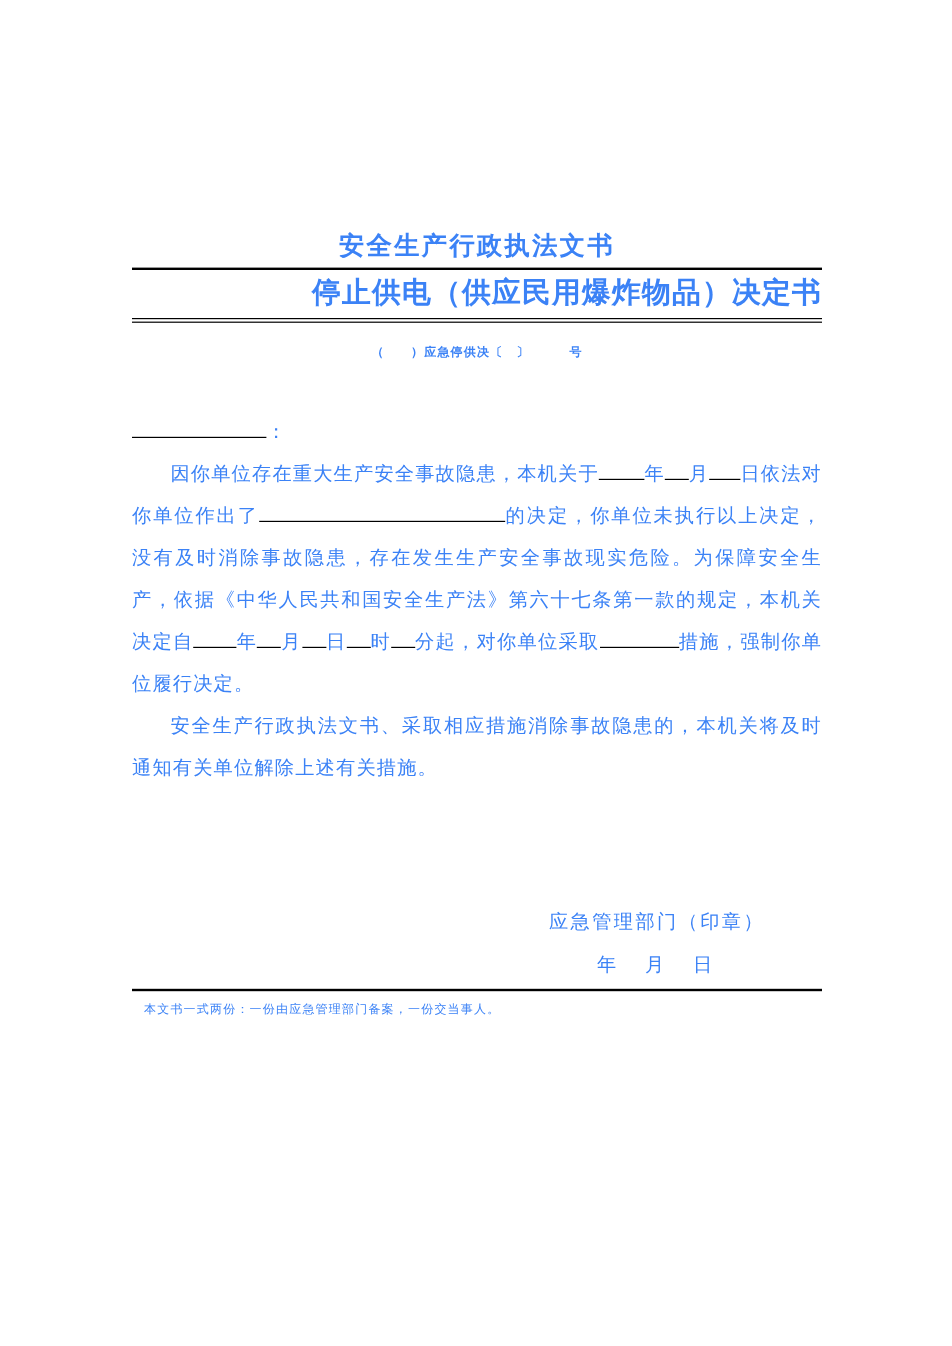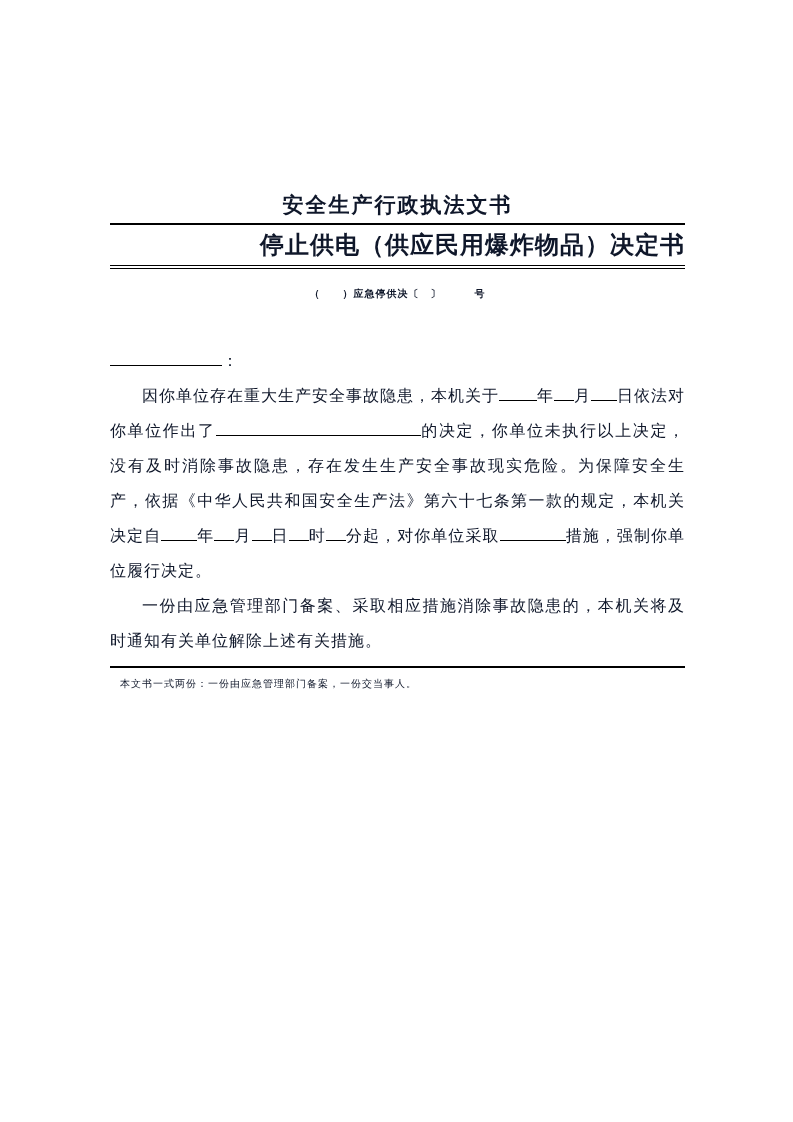--- a/index.html
+++ b/index.html
@@ -1,21 +1,21 @@
 <!DOCTYPE html>
 <html><head>
 <meta charset="utf-8">
 <style>
   html,body { margin:0; padding:0; background:#ffffff; }
   .page {
     position:relative;
     width:793px; height:1122px;
     margin:0 auto;
     background:#ffffff;
-    color:#0f172a;
+    color:#3b82f6;
     font-family:"Liberation Serif","DejaVu Serif",serif;
     box-sizing:border-box;
     padding:190px 108px 0 110px;
     overflow:hidden;
   }
   .main-title {
     text-align:center;
     font-size:21px;
     font-weight:bold;
     letter-spacing:2px;
@@ -92,21 +92,25 @@
     <div class="main-title">安全生产行政执法文书</div>
     <div class="rule-single"></div>
     <div class="subtitle">停止供电（供应民用爆炸物品）决定书</div>
     <div class="rule-double"></div>
     <div class="doc-no">（　　）应急停供决〔　〕　　　号</div>
   </div>
 
   <div class="doc-body">
     <div class="addressee"><span class="blank" style="width: 112px;"></span>：</div>
     <div class="para">因你单位存在重大生产安全事故隐患，本机关于<span class="blank" style="width: 38px;"></span>年<span class="blank" style="width: 20px;"></span>月<span class="blank" style="width: 26px;"></span>日依法对你单位作出了<span class="blank" style="width: 205px;"></span>的决定，你单位未执行以上决定，没有及时消除事故隐患，存在发生生产安全事故现实危险。为保障安全生产，依据《中华人民共和国安全生产法》第六十七条第一款的规定，本机关决定自<span class="blank" style="width: 36px;"></span>年<span class="blank" style="width: 20px;"></span>月<span class="blank" style="width: 20px;"></span>日<span class="blank" style="width: 20px;"></span>时<span class="blank" style="width: 20px;"></span>分起，对你单位采取<span class="blank" style="width: 66px;"></span>措施，强制你单位履行决定。</div>
-    <div class="para">一份由应急管理部门备案、采取相应措施消除事故隐患的，本机关将及时通知有关单位解除上述有关措施。</div>
+    <div class="para">安全生产行政执法文书、采取相应措施消除事故隐患的，本机关将及时通知有关单位解除上述有关措施。</div>
   </div>
 
+  <div class="sig-block">
+    <div class="sig-agency">应急管理部门（印章）</div>
+    <div class="sig-date">年　月　日</div>
+  </div>
 
   <div class="footer-divider"></div>
 
   <div class="footer-note">本文书一式两份：一份由应急管理部门备案，一份交当事人。</div>
 
 </div>
 
 </body></html>

